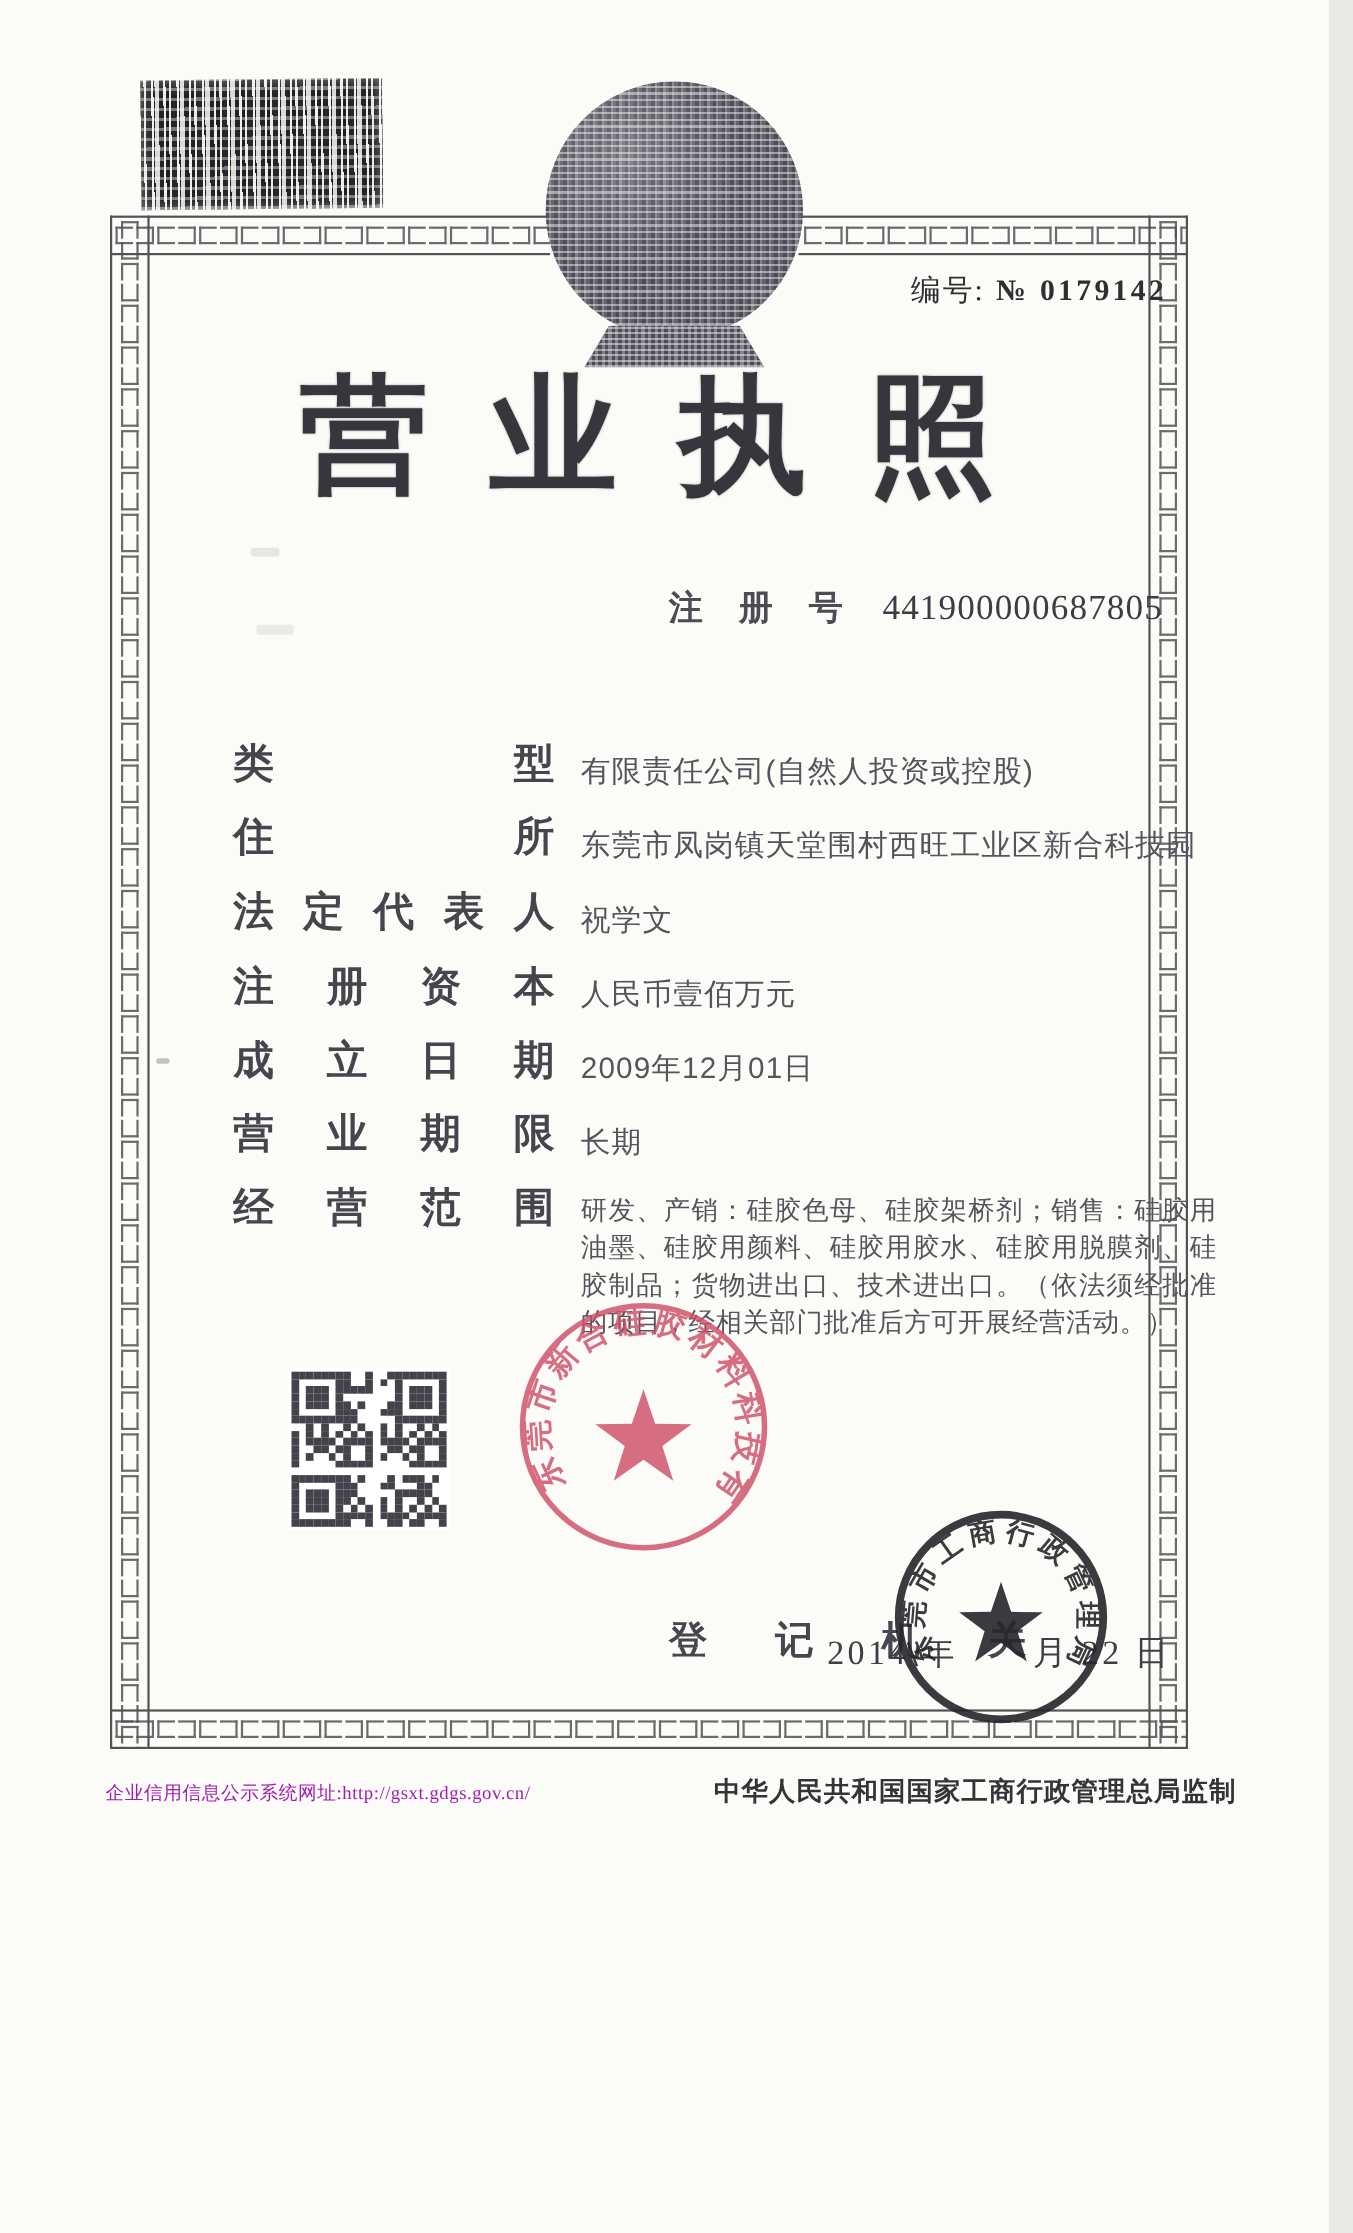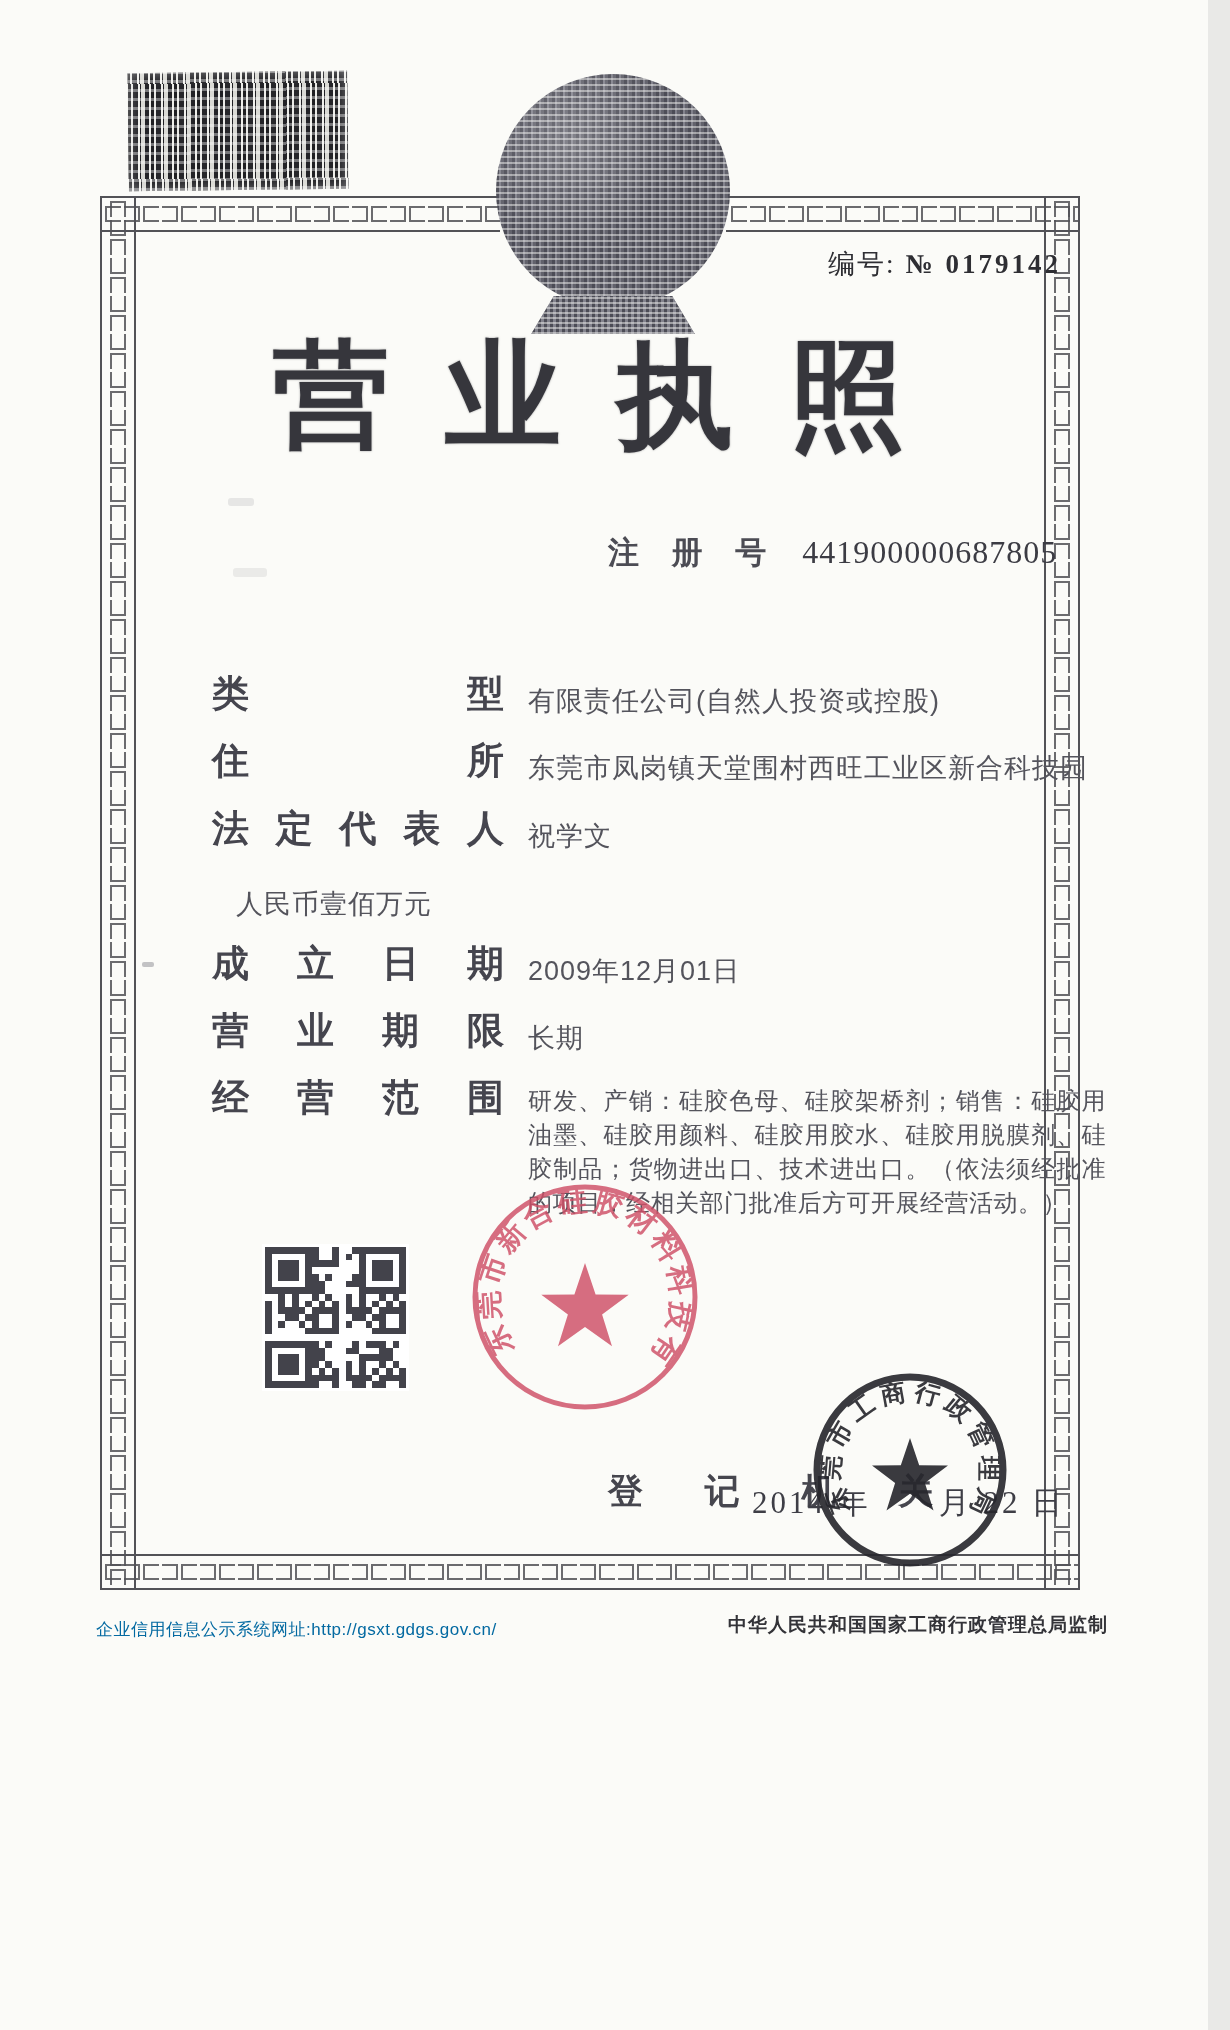--- a/index.html
+++ b/index.html
@@ -58,22 +58,22 @@
   #qr i{display:block;}
   #qr i.on{background:#43434b;}
   
   #company-seal{position:absolute;left:448px;top:1160px;z-index:4;opacity:.82;}
   #registrar-seal{position:absolute;left:800px;top:1360px;z-index:5;opacity:.9;}
   #registrar-label{position:absolute;left:608px;top:1424px;font-size:35px;font-weight:600;
     letter-spacing:26px;color:#46464e;white-space:nowrap;margin-top:44px;}
   #issue-date{position:absolute;left:752px;top:1482px;font-size:31px;color:#3e3e46;z-index:2;
     font-family:"Liberation Serif","DejaVu Serif",serif;letter-spacing:3px;white-space:nowrap;}
   
-  #footer-left{position:absolute;left:96px;top:1618px;font-size:17px;color:#0369a1;letter-spacing:.5px;}
-  #footer-right{position:absolute;right:100px;top:1612px;font-size:19px;font-weight:600;color:#333338;letter-spacing:1px;}
+  #footer-left{position:absolute;left:96px;top:1618px;font-size:17px;color:#a21caf;letter-spacing:.5px;font-family:Liberation Serif, serif;}
+  #footer-right{position:absolute;right:84px;top:1612px;font-size:24px;font-weight:600;color:#333338;letter-spacing:1px;}
   
   .artifact{position:absolute;background:#8a8a90;opacity:.5;}
   #art1{left:142px;top:962px;width:12px;height:5px;border-radius:2px;}
   #art2{left:228px;top:498px;width:26px;height:8px;opacity:.18;border-radius:3px;}
   #art3{left:233px;top:568px;width:34px;height:9px;opacity:.15;border-radius:3px;}
 </style>
 </head>
 <body>
 
 <div id="page">
@@ -353,20 +353,21 @@
   </div>
   <div class="row" style="top:741px;">
     <div class="flabel">住所</div>
     <div class="fvalue">东莞市凤岗镇天堂围村西旺工业区新合科技园</div>
   </div>
   <div class="row" style="top:809px;">
     <div class="flabel">法定代表人</div>
     <div class="fvalue">祝学文</div>
   </div>
   <div class="row" style="top:877px;">
+    <div class="flabel">注册资本</div>
     <div class="fvalue">人民币壹佰万元</div>
   </div>
   <div class="row" style="top:920px;margin-top:24px;">
     <div class="flabel">成立日期</div>
     <div class="fvalue">2009年12月01日</div>
   </div>
   <div class="row" style="top:1011px;">
     <div class="flabel">营业期限</div>
     <div class="fvalue">长期</div>
   </div>

